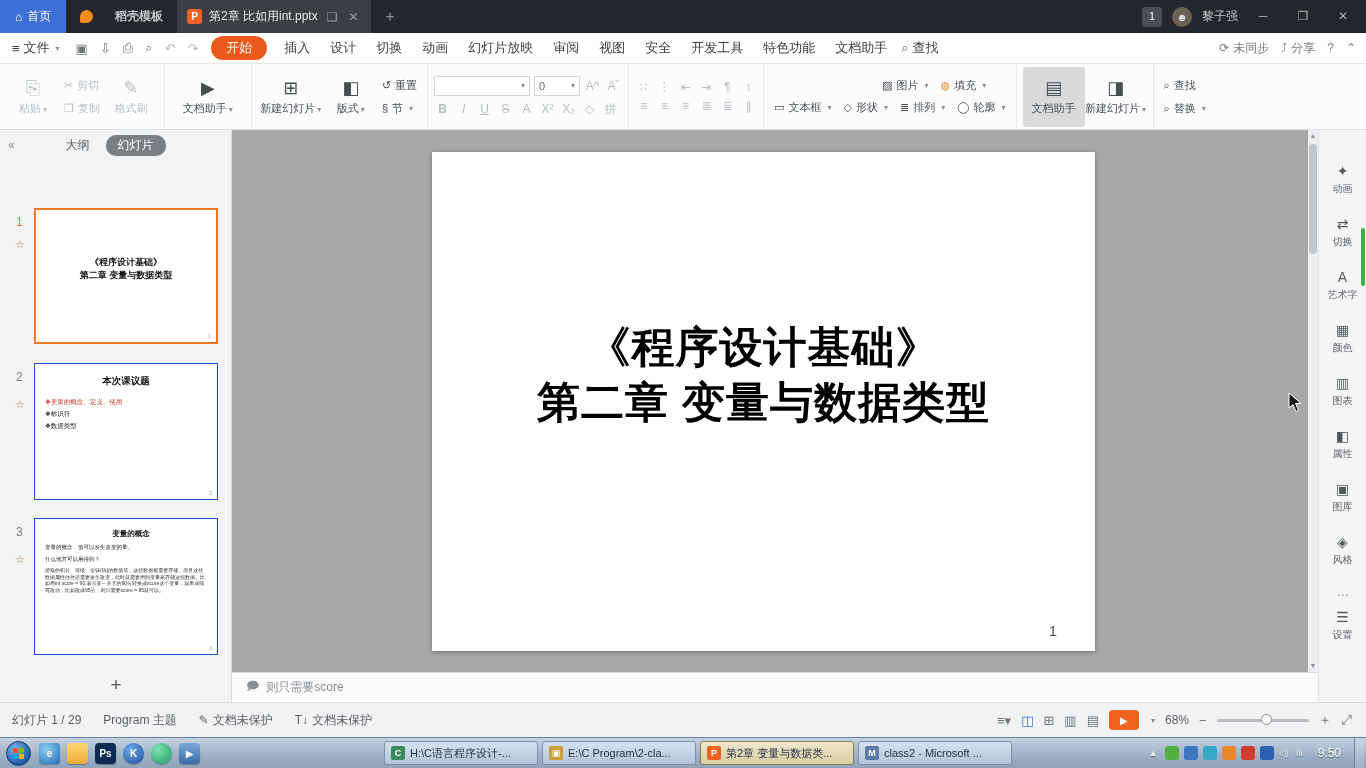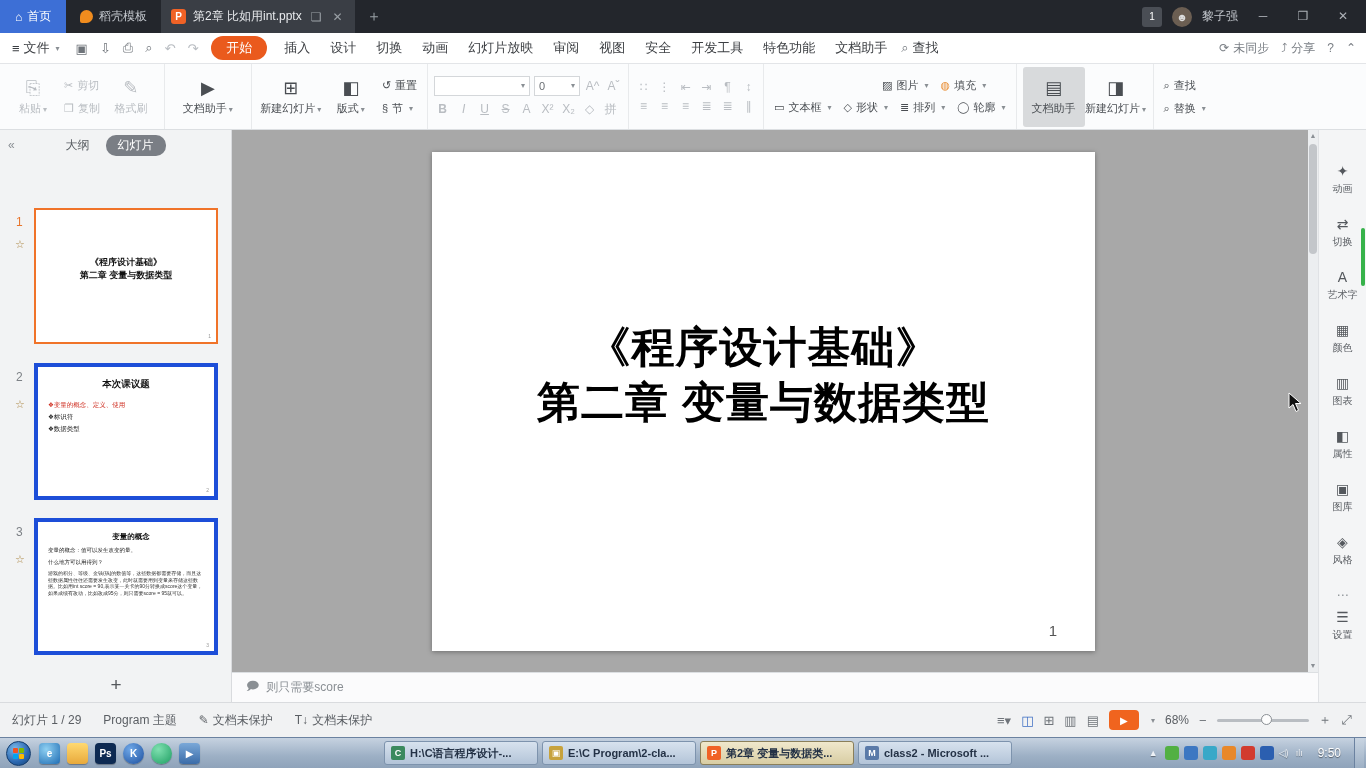--- a/index.html
+++ b/index.html
@@ -6,21 +6,21 @@
   html,body { width:1366px; height:768px; overflow:hidden;
               font-family:"Liberation Sans","DejaVu Sans",sans-serif; }
   .app { position:relative; width:1366px; height:768px; background:#a8a8a8; overflow:hidden; }
   .caret { font-size:8px; color:#8a8f94; margin-left:2px; }
 
   
   .titlebar { position:absolute; top:0; left:0; width:1366px; height:33px; background:#23262c;
               display:flex; align-items:stretch; color:#c3c7cd; font-size:12px; }
   .home-btn { width:66px; background:#3d6fd6; color:#fff; display:flex; align-items:center;
               justify-content:center; gap:5px; cursor:default; }
-  .tt-tab { display:flex; align-items:center; gap:6px; padding:0 14px; }
+  .tt-tab { display:flex; align-items:center; gap:22px; padding:0 14px;font-weight:bold; }
   .shell-ico { width:13px; height:13px; border-radius:50% 50% 50% 2px; background:#f08c1e; display:inline-block; }
   .doc-tab { background:#3a3e45; color:#e8eaed; padding:0 10px; display:flex; align-items:center; gap:7px; max-width:250px; }
   .ppt-ico { width:15px; height:15px; background:#f06226; color:#fff; border-radius:3px; font-size:10px;
              font-weight:bold; display:flex; align-items:center; justify-content:center; }
   .tab-x { color:#9aa0a6; font-size:12px; padding:0 2px; }
   .plus-tab { display:flex; align-items:center; padding:0 12px; font-size:15px; color:#9aa0a6; }
   .tb-right { margin-left:auto; display:flex; align-items:center; gap:10px; padding-right:8px; }
   .msg-badge { width:20px; height:20px; background:#4a4e55; border-radius:3px; color:#fff; font-size:10px;
                display:flex; align-items:center; justify-content:center; }
   .avatar { width:20px; height:20px; border-radius:50%; background:#6b5e52; color:#ddd; font-size:11px;
@@ -57,21 +57,21 @@
   .pbtn { min-width:17px; text-align:center; font-size:12px; color:#b9bdc2; }
 
   
   .leftpanel { position:absolute; top:130px; left:0; width:232px; height:572px; background:#f2f3f4;
                border-right:1px solid #d9dbde; }
   .lp-header { height:30px; display:flex; align-items:center; justify-content:center; gap:16px;
                font-size:12px; color:#5a5e63; position:relative; }
   .lp-collapse { position:absolute; left:8px; color:#8a8f94; font-size:12px; }
   .pill { background:#7a7e85; color:#fff; border-radius:10px; padding:2px 12px; }
   .thumbs { position:absolute; top:30px; left:0; width:232px; height:512px; overflow:hidden; }
-  .thumb-card { position:absolute; left:34px; width:184px; background:#fff; border:4px solid #1d4ed8; overflow:hidden; }
+  .thumb-card { position:absolute; left:34px; width:184px; background:#fff; border:1px solid #1d4ed8; overflow:hidden; }
   .thumb-card.selected { border:2px solid #f07329; }
   .thumb-num { position:absolute; left:16px; font-size:12px; color:#7d8186; }
   .thumb-num.sel { color:#e8762d; }
   .thumb-star { position:absolute; left:15px; font-size:11px; color:#b08d4f; }
   .t-page { position:absolute; right:5px; bottom:3px; font-size:5px; color:#999; }
   .lp-add { position:absolute; left:0; bottom:6px; width:232px; text-align:center; font-size:19px; color:#55585c; }
 
   
   .t1-text { margin-top:46px; text-align:center; font-size:9px; font-weight:bold; color:#111; line-height:13px; }
   .t-title-c { margin-top:11px; text-align:center; font-size:9.5px; font-weight:bold; color:#111; }
@@ -136,21 +136,21 @@
   .ql { display:flex; align-items:center; gap:7px; margin-right:14px; }
   .ql-ico { width:21px; height:21px; border-radius:4px; display:flex; align-items:center; justify-content:center;
             font-size:10px; font-weight:bold; color:#fff; box-shadow:0 1px 1px rgba(0,0,0,.3); }
   .task-btns { display:flex; align-items:center; gap:4px; margin-left:170px; }
   .task-btn { width:154px; height:24px; border-radius:3px; border:1px solid #7d93ad;
               background:linear-gradient(#d7e2ee,#b3c4d8); display:flex; align-items:center; gap:5px;
               padding:0 6px; font-size:11px; color:#243246; }
   .task-btn.active { background:linear-gradient(#f0e8cc,#d8cda3); border-color:#8a7f5a; }
   .task-btn .t-ico { width:14px; height:14px; border-radius:2px; flex:none; display:flex; align-items:center;
                      justify-content:center; font-size:9px; font-weight:bold; color:#fff; }
-  .task-btn .t-label { white-space:nowrap; overflow:hidden;font-weight:bold; }
+  .task-btn .t-label { white-space:nowrap; overflow:hidden; }
   .tray { margin-left:auto; display:flex; align-items:center; gap:5px; padding-right:2px; }
   .tray-ico { width:14px; height:14px; border-radius:3px; }
   .tray-chev { color:#eef2f7; font-size:9px; text-shadow:0 1px 1px rgba(0,0,0,.4); padding-right:2px; }
   .clock { color:#fff; font-size:12px; text-shadow:0 1px 1px rgba(0,0,0,.5); padding:0 8px; }
   .show-desktop { width:10px; height:31px; border-left:1px solid #6b82a0; background:linear-gradient(#c9d5e2,#9cafc4); }
 </style>
 </head>
 <body>
 
 <div class="app">

